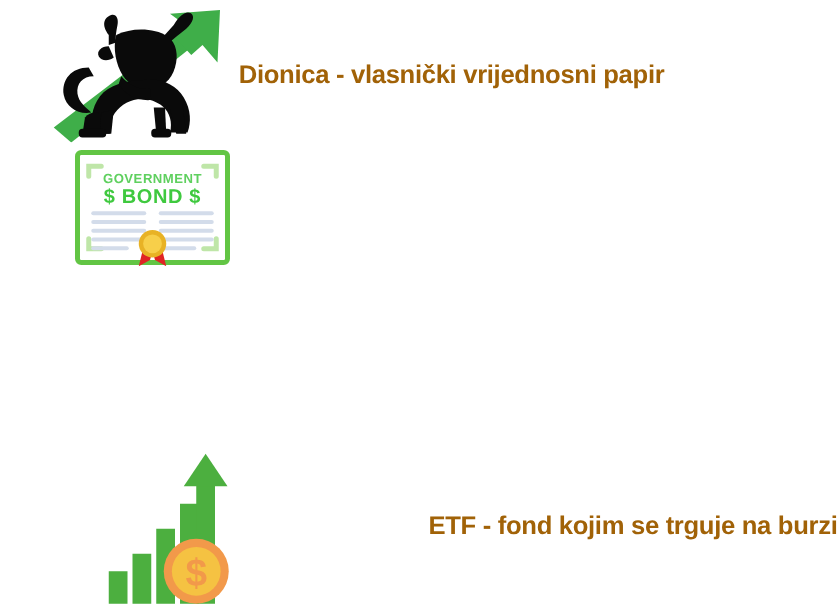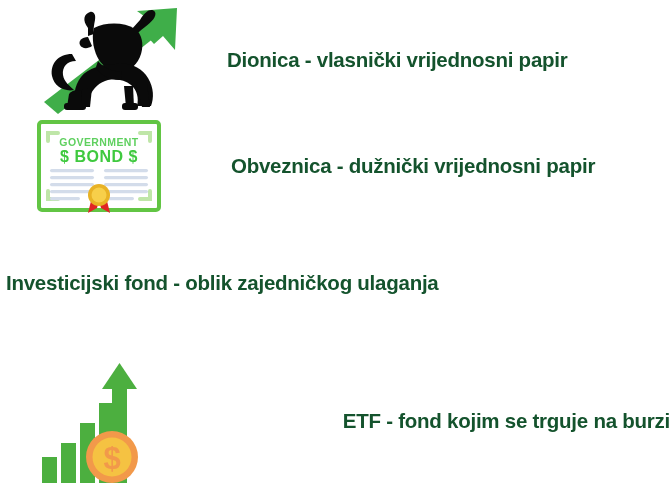--- a/index.html
+++ b/index.html
@@ -25,34 +25,33 @@
     left: 0;
     width: 670px;
     display: flex;
     align-items: center;
   }
   .icon-cell {
     width: 185px;
     flex: 0 0 185px;
     display: flex;
     align-items: center;
-    justify-content: flex-start;
-    padding-left: 36px;
+    justify-content: flex-end;
   }
   .label-cell {
     flex: 1 1 auto;
     display: flex;
     align-items: center;
   }
   .row-label {
     font-family: "Liberation Sans", sans-serif;
     font-weight: bold;
     font-size: 20.5px;
     letter-spacing: -0.25px;
-    color: #14532d;
+    color: #a16207;
     white-space: nowrap;
     line-height: 1.1;
   }
 
   
   #row-stock  { top: 0px;   height: 120px; }
   #row-bond   { top: 112px; height: 108px; }
   #row-fund   { top: 218px; height: 130px; }
   #row-etf    { top: 352px; height: 138px; }
 
@@ -152,29 +151,23 @@
           <g fill="#E02424">
             <path d="M56,78 L52,94 L61,89 L64,78 Z"></path>
             <path d="M70,78 L74,94 L65,89 L62,78 Z"></path>
           </g>
 
           <circle cx="63" cy="76" r="11" fill="#E8B225"></circle>
           <circle cx="63" cy="76" r="7.5" fill="#F7CF4A"></circle>
         </svg>
       </span>
     </div>
-    <div class="label-cell">
-      <span class="row-label">Obveznica - dužnički vrijednosni papir</span>
-    </div>
   </div>
 
   <div class="row" id="row-fund">
-    <div class="label-cell">
-      <span class="row-label">Investicijski fond - oblik zajedničkog ulaganja</span>
-    </div>
   </div>
 
   <div class="row" id="row-etf">
     <div class="icon-cell">
       <span>
         <svg width="104" height="128" viewBox="0 0 104 128">
 
           <g fill="#4CAF3F">
             <rect x="6" y="100" width="15" height="26"></rect>
             <rect x="25" y="86" width="15" height="40"></rect>

